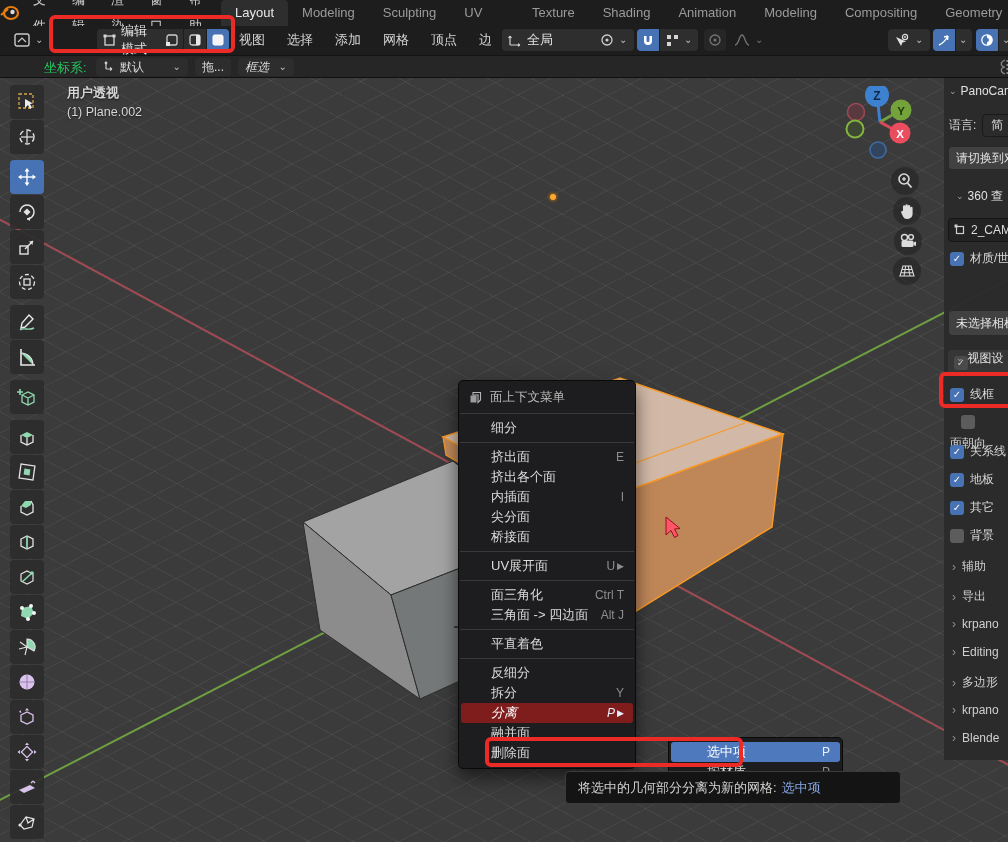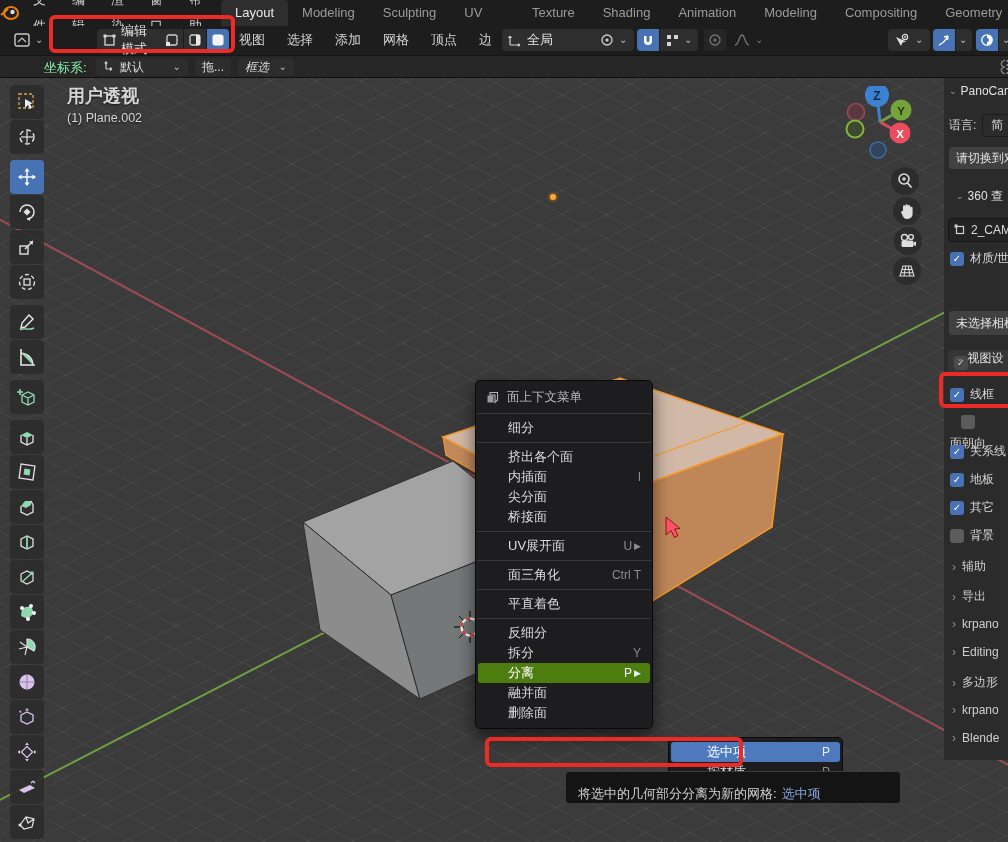--- a/index.html
+++ b/index.html
@@ -19,33 +19,33 @@
         font-size:13px;color:#e3e3e3;gap:5px;padding:0 6px;box-sizing:border-box;}
   .hbtn .caret, .caret{font-size:10px;color:#bdbdbd;line-height:1;}
   .hmenu{position:absolute;top:3px;height:22px;display:flex;align-items:center;font-size:13px;color:#d6d6d6;}
   .hmenu span{padding:0 11px;font-family:Liberation Mono, monospace;}
   .tgl{position:absolute;top:3px;height:22px;width:22px;background:#2e2e2e;display:flex;align-items:center;justify-content:center;box-sizing:border-box;}
   .tgl.on{background:#4772b3;}
   .dim{opacity:0.55;}
   
   .hdr3{position:absolute;left:0;top:55px;width:1008px;height:23px;background:#262626;border-top:1px solid #141414;
         border-bottom:1px solid #101010;box-sizing:border-box;z-index:10;}
-  .h3lab{position:absolute;top:3px;font-size:13px;color:#86efac;line-height:17px;}
+  .h3lab{position:absolute;top:3px;font-size:13px;color:#22c55e;line-height:17px;}
   .h3btn{position:absolute;top:2px;height:18px;background:#2d2d2d;border-radius:4px;display:flex;align-items:center;
          gap:5px;font-size:12px;color:#dedede;padding:0 7px;box-sizing:border-box;}
   
   .viewport{position:absolute;left:0;top:78px;width:1008px;height:764px;background-color:#3b3b3b;
     background-image:
       repeating-linear-gradient(28.4deg, rgba(255,255,255,0.05) 0px, rgba(255,255,255,0.05) 1px, transparent 1px, transparent 21px),
       repeating-linear-gradient(152.7deg, rgba(255,255,255,0.05) 0px, rgba(255,255,255,0.05) 1px, transparent 1px, transparent 21px);
     z-index:1;}
   .axis-x{position:absolute;left:-10px;top:135px;width:1250px;height:1.8px;background:#a04a52;transform:rotate(28.4deg);transform-origin:0 0;}
   .axis-y{position:absolute;left:-10px;top:726px;width:1250px;height:1.6px;background:#6f9f42;transform:rotate(-27.3deg);transform-origin:0 0;}
   .vp-label{position:absolute;left:67px;top:6px;color:#d6d6d6;text-shadow:0 1px 2px rgba(0,0,0,.6);}
-  .vp-label .l1{font-size:18px;font-weight:bold;font-family:Liberation Mono, monospace;}
+  .vp-label .l1{font-size:13px;font-weight:bold;font-family:Liberation Mono, monospace;}
   .vp-label .l2{font-size:12.5px;margin-top:3px;}
   .origin-dot{position:absolute;left:550px;top:116px;width:6px;height:6px;border-radius:50%;background:#ffa733;box-shadow:0 0 3px 1px rgba(220,130,0,.6);}
   
   .ltools{position:absolute;left:10px;top:7px;width:34px;}
   .tool{width:34px;height:34px;margin-bottom:1px;background:rgba(45,45,45,0.92);border-radius:4px;
         display:flex;align-items:center;justify-content:center;}
   .tool.active{background:#4772b3;}
   .tool.gap{margin-top:6px;}
   
   .gizmo{position:absolute;left:838px;top:8px;}
@@ -62,40 +62,40 @@
         font-size:12px;color:#dcdcdc;display:flex;align-items:center;gap:5px;padding:0 5px;box-sizing:border-box;white-space:nowrap;}
   .cbrow{position:absolute;left:6px;display:flex;align-items:center;gap:6px;font-size:12px;color:#d8d8d8;white-space:nowrap;}
   .cbox{width:14px;height:14px;border-radius:3px;background:#5c5c5c;flex:0 0 auto;display:flex;align-items:center;justify-content:center;
         font-size:10px;color:#fff;line-height:1;}
   .cbox.on{background:#4772b3;}
   .collapsed{position:absolute;left:8px;font-size:12px;color:#cfcfcf;display:flex;gap:6px;align-items:center;white-space:nowrap;}
   .collapsed .chev{color:#909090;font-size:12px;}
   .langbox{display:inline-flex;align-items:center;background:#2b2b2b;border:1px solid #1a1a1a;border-radius:4px;
            padding:2px 8px;margin-left:6px;font-size:12px;color:#ddd;}
   
-  .ctx-menu{position:absolute;left:475px;top:380px;width:178px;background:#1d1d1f;border:1px solid #0a0a0a;
+  .ctx-menu{position:absolute;left:458px;top:380px;width:178px;background:#1d1d1f;border:1px solid #0a0a0a;
             border-radius:5px;box-shadow:0 8px 18px rgba(0,0,0,.55);padding:4px 0 5px;z-index:20;box-sizing:border-box;}
   .ctx-header{height:24px;display:flex;align-items:center;gap:8px;padding:0 10px;color:#b9b9b9;font-size:12.5px;}
   .ctx-sep{height:1px;background:#39393b;margin:4px 1px;}
   .ctx-item{height:20px;display:flex;align-items:center;padding:0 9px 0 30px;margin:0 2px;border-radius:3px;
             color:#dcdcdc;font-size:13px;}
   .ctx-item .sc{margin-left:auto;color:#8e8e8e;font-size:12px;display:flex;align-items:center;gap:2px;}
-  .ctx-item.sel{background:#4d7c0f;color:#fff;}
+  .ctx-item.sel{background:#7f1d1d;color:#fff;font-style:italic;}
   .ctx-item.sel .sc{color:#e8eefb;}
   .subarrow{font-size:9px;}
   
   .submenu{position:absolute;left:668px;top:737px;width:175px;background:#1d1d1f;border:1px solid #0a0a0a;
            border-radius:5px;padding:4px 0;z-index:22;box-sizing:border-box;height:48px;overflow:hidden;}
   .sub-item{height:20px;display:flex;align-items:center;margin:0 2px;border-radius:3px;padding:0 10px 0 36px;
             color:#dcdcdc;font-size:13px;}
   .sub-item.sel{background:#4f79bd;color:#fff;}
   .sub-item .sc{margin-left:auto;color:#8e8e8e;font-size:12px;}
   .sub-item.sel .sc{color:#e8eefb;}
   .tooltip{position:absolute;left:565px;top:771px;width:336px;height:33px;background:#141414;border:1px solid #3c3c3c;
-           border-radius:4px;z-index:25;display:flex;align-items:flex-end;padding:0 12px;font-size:13px;color:#d2d2d2;box-sizing:border-box;white-space:nowrap;}
+           border-radius:4px;z-index:25;display:flex;align-items:center;padding:0 12px;font-size:13px;color:#d2d2d2;box-sizing:border-box;white-space:nowrap;}
   .tooltip .val{color:#86a6e0;margin-left:5px;}
   
   .hl{position:absolute;border:4px solid #ec2b27;border-radius:6px;z-index:40;box-sizing:border-box;pointer-events:none;}
   svg{display:block;}
 </style>
 </head>
 <body>
 
 <div class="topbar">
   <div class="logo">
@@ -619,20 +619,24 @@
         </svg>
     </span>
     <span>面上下文菜单</span>
   </div>
   <div class="ctx-sep"></div>
   <div class="ctx-item">
       <span>细分</span>
     </div>
   <div class="ctx-sep"></div>
   <div class="ctx-item">
+      <span>挤出面</span>
+      <span class="sc">E</span>
+    </div>
+  <div class="ctx-item">
       <span>挤出各个面</span>
     </div>
   <div class="ctx-item">
       <span>内插面</span>
       <span class="sc">I</span>
     </div>
   <div class="ctx-item">
       <span>尖分面</span>
     </div>
   <div class="ctx-item">
@@ -643,20 +647,24 @@
       <span>UV展开面</span>
       <span class="sc">
         <span>U</span>
         <span class="subarrow">▶</span>
       </span>
     </div>
   <div class="ctx-sep"></div>
   <div class="ctx-item">
       <span>面三角化</span>
       <span class="sc">Ctrl T</span>
+    </div>
+  <div class="ctx-item">
+      <span>三角面 -&gt; 四边面</span>
+      <span class="sc">Alt J</span>
     </div>
   <div class="ctx-sep"></div>
   <div class="ctx-item">
       <span>平直着色</span>
     </div>
   <div class="ctx-sep"></div>
   <div class="ctx-item">
       <span>反细分</span>
     </div>
   <div class="ctx-item">

